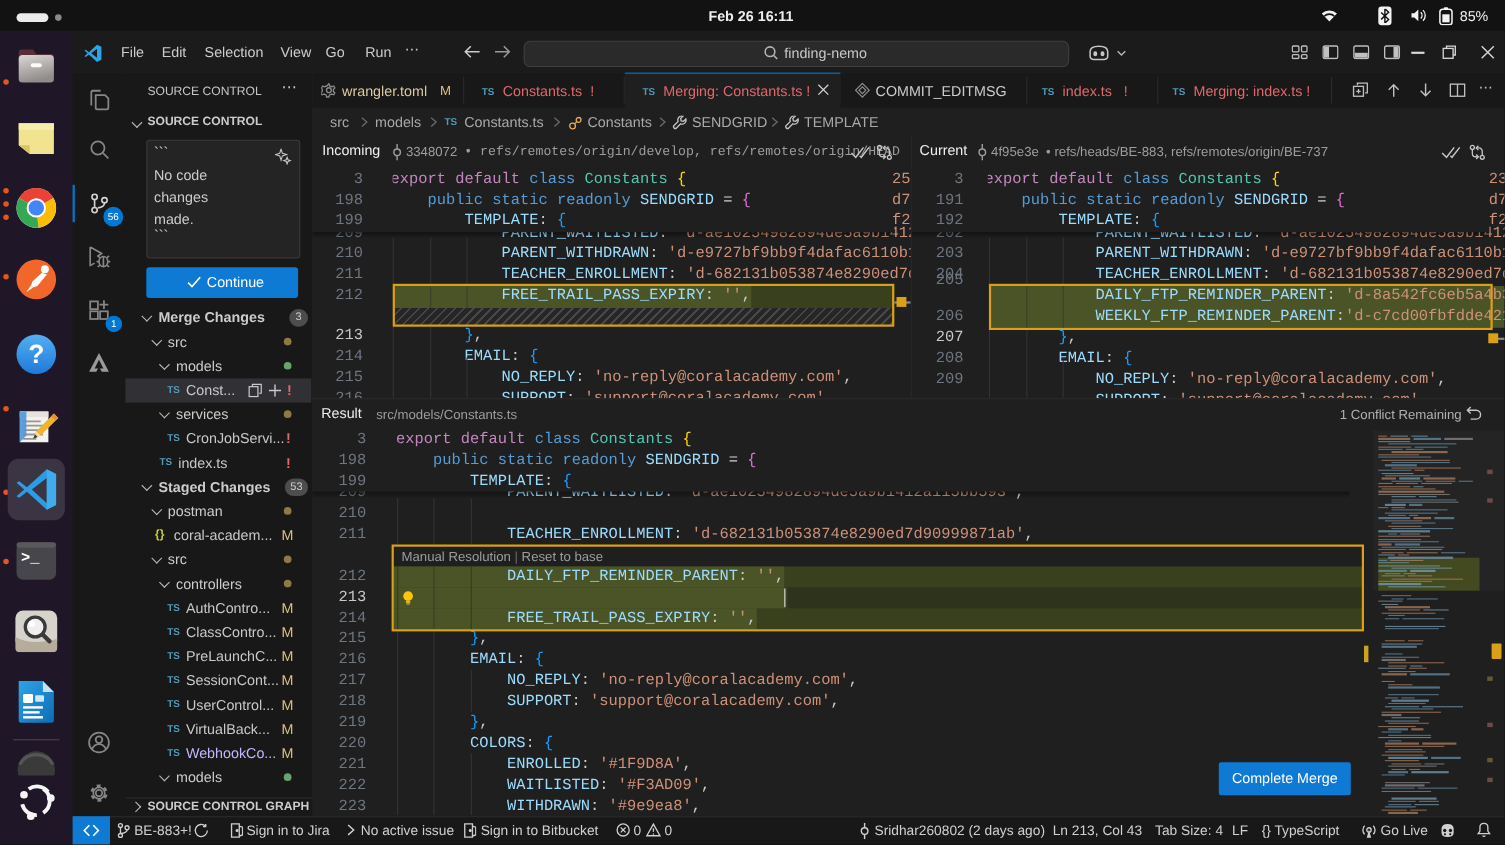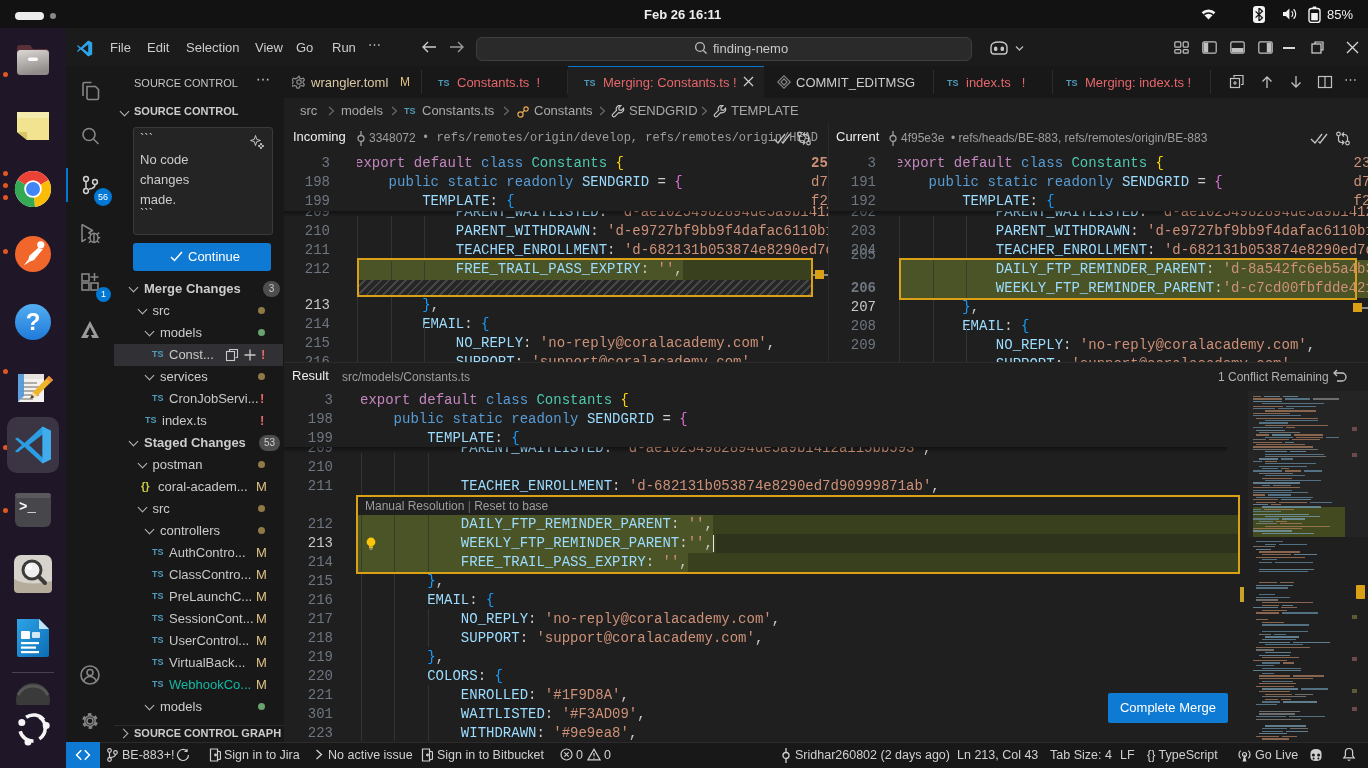--- a/index.html
+++ b/index.html
@@ -349,21 +349,21 @@
 <div class="tsic" style="left:152px;top:612.5px;">TS</div>
 <div class="a lbl" style="left:169px;top:611.0px;font-size:13px;color:#c8c8c8;">SessionCont...</div>
 <div class="a lbl" style="left:256px;top:611.0px;font-size:13px;color:#dfc184;">M</div>
 <div class="tsic" style="left:152px;top:634.5px;">TS</div>
 <div class="a lbl" style="left:169px;top:633.0px;font-size:13px;color:#c8c8c8;">UserControl...</div>
 <div class="a lbl" style="left:256px;top:633.0px;font-size:13px;color:#dfc184;">M</div>
 <div class="tsic" style="left:152px;top:656.5px;">TS</div>
 <div class="a lbl" style="left:169px;top:655.0px;font-size:13px;color:#c8c8c8;">VirtualBack...</div>
 <div class="a lbl" style="left:256px;top:655.0px;font-size:13px;color:#dfc184;">M</div>
 <div class="tsic" style="left:152px;top:678.5px;">TS</div>
-<div class="a lbl" style="left:169px;top:677.0px;font-size:13px;color:#14b8a6;">WebhookCo...</div>
+<div class="a lbl" style="left:169px;top:677.0px;font-size:13px;color:#c4b5fd;">WebhookCo...</div>
 <div class="a lbl" style="left:256px;top:677.0px;font-size:13px;color:#dfc184;">M</div>
 <div class="chev" style="left:146px;top:702.0px;"></div>
 <div class="a lbl" style="left:160px;top:699.0px;font-size:13px;font-weight:normal;color:#cccccc;">models</div>
 <div class="dot" style="left:258px;top:703.0px;background:#69a36d;"></div>
 <div class="a" style="left:114px;top:725px;width:170px;height:17px;background:#181818;border-top:1px solid #2b2b2b;"></div>
 <div class="chevr" style="left:120px;top:730px;"></div>
 <div class="a lbl" style="left:134px;top:727px;font-size:11px;font-weight:bold;color:#cccccc;">SOURCE CONTROL GRAPH</div>
 <div class="a" style="left:284px;top:66px;width:1084px;height:32px;background:#181818;"></div>
 <div class="a" style="left:421px;top:70px;width:1px;height:24px;background:#2b2b2b;"></div>
 <div class="a" style="left:567px;top:70px;width:1px;height:24px;background:#2b2b2b;"></div>
@@ -503,35 +503,35 @@
 <div class="a" style="left:72.5px;top:135px;width:456px;height:39px;border:2px solid #dba116;box-sizing:border-box;"></div>
 <div class="a" style="left:0;top:30px;width:528.5px;height:57.5px;background:#1f1f1f;"></div>
 <div class="a" style="left:0;top:87.5px;width:528.5px;height:6px;background:linear-gradient(rgba(0,0,0,0.42),transparent);"></div>
 <div class="cl" style="left:71px;top:30.5px;"><span class="kw">export</span> <span class="kw">default</span> <span class="st">class</span> <span class="cn">Constants</span> <span class="b1">{</span></div>
 <div class="cl" style="left:71px;top:49.5px;">    <span class="st">public</span> <span class="st">static</span> <span class="st">readonly</span> <span class="pr">SENDGRID</span> = <span class="b2">{</span></div>
 <div class="cl" style="left:71px;top:68.5px;">        <span class="pr">TEMPLATE</span>: <span class="b3">{</span></div>
 <div class="a" style="left:0;top:30px;width:73px;height:57.5px;background:#1f1f1f;"></div>
 <div class="num" style="left:2px;top:30.5px;width:44px;">3</div>
 <div class="num" style="left:2px;top:49.5px;width:44px;">198</div>
 <div class="num" style="left:2px;top:68.5px;width:44px;">199</div>
-<div class="cl str" style="left:527px;top:30.5px;font-weight:bold;">25</div>
+<div class="cl str" style="left:527px;top:30.5px;">25</div>
 <div class="cl str" style="left:527px;top:49.5px;">d7</div>
 <div class="cl str" style="left:527px;top:68.5px;">f2</div>
 <div class="a" style="left:528.5px;top:150.5px;width:15.5px;height:2px;background:#8a8a8a;"></div>
 <div class="a" style="left:530.5px;top:146.5px;width:9px;height:9px;background:#dba116;"></div>
 </div>
 <div class="a" style="left:828px;top:123px;width:1px;height:239px;background:#2b2b2b;"></div>
 <div class="a" style="left:829px;top:123px;width:539px;height:239px;overflow:hidden;background:#1f1f1f;">
 <div class="a lbl" style="left:7px;top:6px;font-size:13px;color:#eeeeee;">Current</div>
 <svg class="a" style="left:59px;top:8px" width="10" height="15" viewBox="0 0 10 15">
         <circle cx="5" cy="7.5" r="3" fill="none" stroke="#9d9d9d" stroke-width="1.3"></circle>
         <path d="M5 0 V4.5 M5 10.5 V15" stroke="#9d9d9d" stroke-width="1.3"></path>
       </svg>
 <div class="a lbl" style="left:72px;top:8px;font-size:12px;color:#9d9d9d;text-align:center;">4f95e3e</div>
-<div class="a lbl" style="left:122px;top:8px;font-size:12px;color:#9d9d9d;">• refs/heads/BE-883, refs/remotes/origin/BE-883</div>
+<div class="a lbl" style="left:122px;top:8px;font-size:12px;color:#9d9d9d;">• refs/heads/BE-883, refs/remotes/origin/BE-737</div>
 <svg class="a" style="left:481px;top:9px" width="19" height="13" viewBox="0 0 19 13">
         <path d="M1 7 l4 4 L12 2 M8.5 9.5 L10 11 L17 2" stroke="#c5c5c5" stroke-width="1.3" fill="none"></path>
       </svg>
 <svg class="a" style="left:506px;top:8px" width="16" height="15" viewBox="0 0 16 15">
         <g fill="none" stroke="#c5c5c5" stroke-width="1.2">
           <circle cx="3.5" cy="3" r="1.8"></circle>
           <circle cx="12.5" cy="12" r="1.8"></circle>
           <path d="M12.5 10 V6.5 a3 3 0 0 0-3-3 H7.5 M3.5 5 V8.5 a3 3 0 0 0 3 3 H8.5"></path>
           <path d="M9 1.5 L7 3.5 l2 2 M7 9.5 l2 2 -2 2"></path>
         </g>
@@ -553,21 +553,21 @@
 <div class="guide" style="left:70px;top:93px;height:42px;"></div>
 <div class="guide" style="left:103.5px;top:93px;height:42px;"></div>
 <div class="guide" style="left:137px;top:93px;height:42px;"></div>
 <div class="guide" style="left:70px;top:176px;height:63px;"></div>
 <div class="guide" style="left:103.5px;top:176px;height:63px;"></div>
 <div class="guide" style="left:137px;top:204px;height:35px;"></div>
 <div class="num" style="left:2px;top:80px;width:45px;">202</div>
 <div class="num" style="left:2px;top:99px;width:45px;">203</div>
 <div class="num" style="left:2px;top:118px;width:45px;">204</div>
 <div class="num" style="left:2px;top:123px;width:45px;">205</div>
-<div class="num" style="left:2px;top:156px;width:45px;font-weight:bold;">206</div>
+<div class="num" style="left:2px;top:156px;width:45px;">206</div>
 <div class="num" style="left:2px;top:175px;width:45px;color:#c8c8c8;">207</div>
 <div class="num" style="left:2px;top:194px;width:45px;">208</div>
 <div class="num" style="left:2px;top:213px;width:45px;">209</div>
 <div class="a" style="left:69.5px;top:135px;width:458px;height:42px;border:2px solid #dba116;box-sizing:border-box;"></div>
 <div class="a" style="left:0;top:30px;width:524.5px;height:57.5px;background:#1f1f1f;"></div>
 <div class="a" style="left:0;top:87.5px;width:524.5px;height:6px;background:linear-gradient(rgba(0,0,0,0.42),transparent);"></div>
 <div class="cl" style="left:66px;top:30.5px;"><span class="kw">export</span> <span class="kw">default</span> <span class="st">class</span> <span class="cn">Constants</span> <span class="b1">{</span></div>
 <div class="cl" style="left:66px;top:49.5px;">    <span class="st">public</span> <span class="st">static</span> <span class="st">readonly</span> <span class="pr">SENDGRID</span> = <span class="b2">{</span></div>
 <div class="cl" style="left:66px;top:68.5px;">        <span class="pr">TEMPLATE</span>: <span class="b3">{</span></div>
 <div class="a" style="left:0;top:30px;width:68.5px;height:57.5px;background:#1f1f1f;"></div>
@@ -596,21 +596,20 @@
 <div class="guide" style="left:76.5px;top:90px;height:42px;"></div>
 <div class="guide" style="left:110px;top:90px;height:42px;"></div>
 <div class="guide" style="left:143.5px;top:90px;height:42px;"></div>
 <div class="guide" style="left:76.5px;top:211px;height:167px;"></div>
 <div class="guide" style="left:110px;top:211px;height:167px;"></div>
 <div class="guide" style="left:143.5px;top:246px;height:38px;"></div>
 <div class="guide" style="left:143.5px;top:322px;height:56px;"></div>
 <div class="cl" style="left:76px;top:75.5px;">            <span class="pr">PARENT_WAITLISTED</span>: <span class="str">'d-ae10254982894de5a9b1412a115bb593'</span>,</div>
 <div class="cl" style="left:76px;top:113.5px;">            <span class="pr">TEACHER_ENROLLMENT</span>: <span class="str">'d-682131b053874e8290ed7d90999871ab'</span>,</div>
 <div class="cl" style="left:76px;top:151.5px;">            <span class="pr">DAILY_FTP_REMINDER_PARENT</span>: <span class="str">''</span>,</div>
-<div class="cl" style="left:76px;top:170.5px;">            <span class="pr">WEEKLY_FTP_REMINDER_PARENT</span>:<span class="str">''</span>,</div>
 <div class="cl" style="left:76px;top:189.5px;">            <span class="pr">FREE_TRAIL_PASS_EXPIRY</span>: <span class="str">''</span>,</div>
 <div class="cl" style="left:76px;top:208.5px;">        <span class="b3">}</span>,</div>
 <div class="cl" style="left:76px;top:227.5px;">        <span class="pr">EMAIL</span>: <span class="b3">{</span></div>
 <div class="cl" style="left:76px;top:246.5px;">            <span class="pr">NO_REPLY</span>: <span class="str">'no-reply@coralacademy.com'</span>,</div>
 <div class="cl" style="left:76px;top:265.5px;">            <span class="pr">SUPPORT</span>: <span class="str">'support@coralacademy.com'</span>,</div>
 <div class="cl" style="left:76px;top:284.5px;">        <span class="b3">}</span>,</div>
 <div class="cl" style="left:76px;top:303.5px;">        <span class="pr">COLORS</span>: <span class="b3">{</span></div>
 <div class="cl" style="left:76px;top:322.5px;">            <span class="pr">ENROLLED</span>: <span class="str">'#1F9D8A'</span>,</div>
 <div class="cl" style="left:76px;top:341.5px;">            <span class="pr">WAITLISTED</span>: <span class="str">'#F3AD09'</span>,</div>
 <div class="cl" style="left:76px;top:360.5px;">            <span class="pr">WITHDRAWN</span>: <span class="str">'#9e9ea8'</span>,</div>
@@ -620,21 +619,21 @@
 <div class="num" style="left:2px;top:151.5px;width:47px;">212</div>
 <div class="num" style="left:2px;top:170.5px;width:47px;color:#c8c8c8;">213</div>
 <div class="num" style="left:2px;top:189.5px;width:47px;">214</div>
 <div class="num" style="left:2px;top:208.5px;width:47px;">215</div>
 <div class="num" style="left:2px;top:227.5px;width:47px;">216</div>
 <div class="num" style="left:2px;top:246.5px;width:47px;">217</div>
 <div class="num" style="left:2px;top:265.5px;width:47px;">218</div>
 <div class="num" style="left:2px;top:284.5px;width:47px;">219</div>
 <div class="num" style="left:2px;top:303.5px;width:47px;">220</div>
 <div class="num" style="left:2px;top:322.5px;width:47px;">221</div>
-<div class="num" style="left:2px;top:341.5px;width:47px;">301</div>
+<div class="num" style="left:2px;top:341.5px;width:47px;">222</div>
 <div class="num" style="left:2px;top:360.5px;width:47px;">223</div>
 <div class="a" style="left:76.5px;top:151.5px;width:1px;height:57px;background:rgba(40,40,40,0.55);"></div>
 <div class="a" style="left:110px;top:151.5px;width:1px;height:57px;background:rgba(40,40,40,0.55);"></div>
 <div class="a" style="left:143.5px;top:151.5px;width:1px;height:57px;background:rgba(40,40,40,0.55);"></div>
 <div class="a" style="left:428.5px;top:171.5px;width:1.6px;height:17px;background:#e8e8e8;"></div>
 <div class="a" style="left:72px;top:132px;width:884px;height:78.5px;border:2px solid #dba116;box-sizing:border-box;"></div>
 <div class="a lbl" style="left:81px;top:136px;font-size:12px;color:#9d9d9d;">Manual Resolution <span style="color:#6a6a6a">|</span> Reset to base</div>
 <svg class="a" style="left:81px;top:173.5px" width="12" height="14" viewBox="0 0 12 14">
         <circle cx="6" cy="5" r="4.4" fill="#fec60a"></circle>
         <rect x="4" y="9.2" width="4" height="1.9" fill="#e8b80a"></rect>

